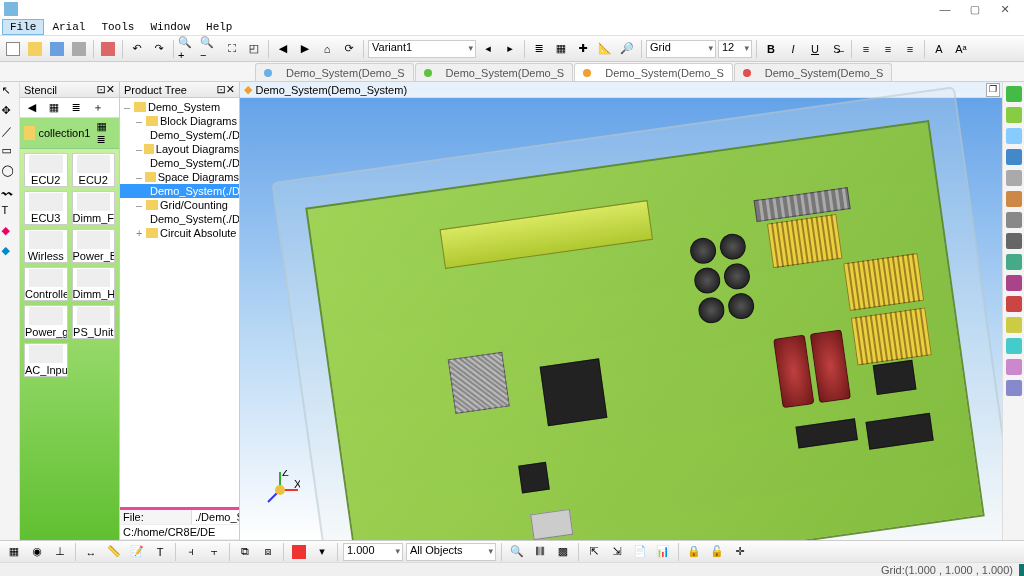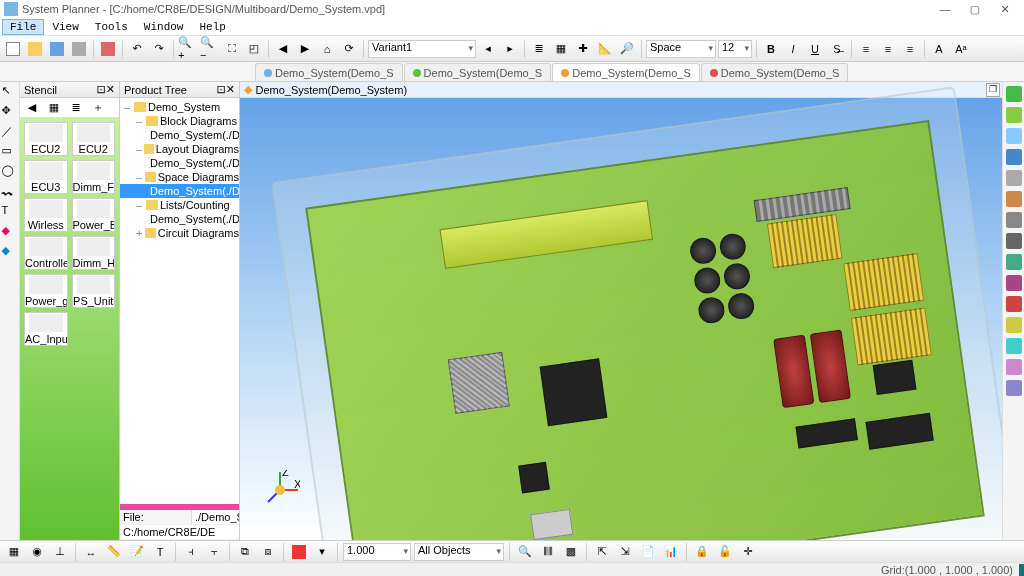--- a/index.html
+++ b/index.html
@@ -18,21 +18,21 @@
 
 
 .toolbar { height: 26px; background: linear-gradient(#fdfdfd,#e8e8e8); border-bottom: 1px solid #ccc; display: flex; align-items: center; padding: 0 3px; gap: 2px; }
 .tbtn { width: 20px; height: 20px; border-radius: 2px; display: flex; align-items: center; justify-content: center; }
 .tsep { width: 1px; height: 18px; background: #ccc; margin: 0 2px; }
 .tcombo { height: 18px; border: 1px solid #ccc; background: #fff; padding: 0 14px 0 3px; font-size: 10px; position: relative; }
 .tcombo::after { content: "▾"; position: absolute; right: 2px; top: 2px; font-size: 9px; color: #666; }
 
 
 .tabstrip { height: 20px; background: #f5f5f5; border-bottom: 1px solid #d0d0d0; display: flex; align-items: flex-end; padding-left: 255px; }
-.tab { height: 18px; padding: 0 8px; background: #f0f0f0; border: 1px solid #d0d0d0; border-bottom: none; border-radius: 3px 3px 0 0; margin-right: 1px; display: flex; align-items: center; gap: 3px; font-size: 10px; color: #555; text-align: center; }
+.tab { height: 18px; padding: 0 8px; background: #f0f0f0; border: 1px solid #d0d0d0; border-bottom: none; border-radius: 3px 3px 0 0; margin-right: 1px; display: flex; align-items: center; gap: 14px; font-size: 10px; color: #555; text-align: center; }
 .tab.active { background: #fff; }
 .tab .dot { width: 8px; height: 8px; border-radius: 50%; }
 
 
 .main { display: flex; height: calc(576px - 18px - 18px - 26px - 20px - 22px - 14px); }
 
 
 .vtools { width: 20px; background: #f4f4f4; border-right: 1px solid #ddd; display: flex; flex-direction: column; align-items: center; padding-top: 2px; gap: 4px; }
 .vtools .vbtn { width: 16px; height: 16px; }
 
@@ -45,21 +45,21 @@
 .stencil-item { background: #fff; border: 1px solid #ccc; height: 34px; font-size: 8px; text-align: center; display: flex; flex-direction: column; justify-content: center; overflow:hidden;}
 .stencil-item .thumb { height: 20px; background: #eee; margin: 1px 4px; }
 
 
 .tree { width: 120px; background: #fff; border-right: 1px solid #ccc; display: flex; flex-direction: column; }
 .tree-body { flex: 1; overflow: hidden; padding: 2px 0; font-size: 10px; line-height: 14px; }
 .tree-row { white-space: nowrap; padding-left: 4px; display:flex; align-items:center; }
 .tree-row .exp { width: 10px; color: #888; }
 .tree-row .ico { width: 12px; height: 10px; background: #f3d060; margin-right: 2px; }
 .tree-row.selected { background: #3399ff; color: #fff; }
-.treefooter { border-top: 6px solid #ec4899; }
+.treefooter { border-top: 3px solid #ec4899; }
 .treefooter .row { display: flex; border-bottom: 1px solid #eee; font-size: 9px; }
 .treefooter .row .lbl { width: 72px; padding: 1px 3px; background: #f5f5f5; border-right: 1px solid #ddd; }
 .treefooter .row .val { flex: 1; padding: 1px 3px; overflow: hidden; }
 
 
 .viewport { flex: 1; position: relative; background: linear-gradient(#5f9fe8 0%, #b8d8f5 55%, #ffffff 100%); overflow: hidden; }
 .viewport .vtitle { position: absolute; top: 0; left: 0; right: 0; height: 16px; background: rgba(255,255,255,0.85); border-bottom: 1px solid #ddd; padding: 0 4px; font-size: 10px; display:flex; align-items:center; gap:3px;}
 .viewport .maxbtn { position:absolute; top:1px; right:2px; width:14px; height:14px; border:1px solid #aaa; background:#fff; font-size:9px; text-align:center;}
 .board { position: absolute; top: 80px; left: 90px; width: 630px; height: 400px; transform: rotate(-8deg); }
 .enclosure { position: absolute; inset: -30px; background: rgba(220,230,235,0.25); border: 2px solid rgba(180,195,200,0.5); border-radius: 6px; }
@@ -89,30 +89,29 @@
 
 .i-new{background:#fff;border:1px solid #888;} .i-open{background:#f3d060;} .i-save{background:#6aa0e0;} .i-print{background:#aaa;}
 .i-cut{background:#d66;}
 .sq{width:14px;height:14px;display:inline-block;}
 </style>
 </head>
 <body>
 
 <div class="titlebar">
   <span class="icon"></span>
-  <span>System Planner - [C:/home/CR8E/DESIGN/Multiboard/Demo_System.vpd]</span>
   <span class="spacer"></span>
   <span class="winbtn">—</span>
   <span class="winbtn">▢</span>
   <span class="winbtn">✕</span>
 </div>
 
 <div class="menubar">
   <div class="item active">File</div>
-  <div class="item">View</div>
+  <div class="item">Arial</div>
   <div class="item">Tools</div>
   <div class="item">Window</div>
   <div class="item">Help</div>
 </div>
 
 <div class="toolbar">
   <div class="tbtn">
       <span class="sq i-new"></span>
     </div>
   <div class="tbtn">
@@ -145,21 +144,21 @@
   <div class="tcombo" style="width:108px"><span>Variant1</span></div>
   <div class="tbtn">◂</div>
   <div class="tbtn">▸</div>
   <div class="tsep"></div>
   <div class="tbtn">≣</div>
   <div class="tbtn">▦</div>
   <div class="tbtn">✚</div>
   <div class="tbtn">📐</div>
   <div class="tbtn">🔎</div>
   <div class="tsep"></div>
-  <div class="tcombo" style="width:70px"><span>Space</span></div>
+  <div class="tcombo" style="width:70px"><span>Grid</span></div>
   <div class="tcombo" style="width:34px"><span>12</span></div>
   <div class="tsep"></div>
   <div class="tbtn">
       <b>B</b>
     </div>
   <div class="tbtn">
       <i>I</i>
     </div>
   <div class="tbtn">
       <u>U</u>
@@ -213,20 +212,26 @@
         <span style="flex:1"></span>
         <span>⊡</span>
         <span>✕</span>
       </div>
     <div class="stencil-bar">
       <div class="tbtn">◀</div>
       <div class="tbtn">▦</div>
       <div class="tbtn">≣</div>
       <div class="tbtn">＋</div>
     </div>
+    <div class="collhdr">
+      <span class="sq i-open"></span>
+      <span>collection1</span>
+      <span style="flex:1"></span>
+        <span>▦ ≣</span>
+    </div>
     <div class="stencil-body" id="stencil-body">
         <div class="stencil-item">
           <div class="thumb"></div>
           <span>ECU2</span>
         </div>
         <div class="stencil-item">
           <div class="thumb"></div>
           <span>ECU2</span>
         </div>
         <div class="stencil-item">
@@ -307,31 +312,31 @@
           <span>Space Diagrams</span>
         </div>
         <div class="tree-row selected" style="padding-left: 28px;">
           <span class="exp"></span>
           <span class="ico"></span>
           <span>Demo_System(./Demo_System</span>
         </div>
         <div class="tree-row" style="padding-left: 16px;">
           <span class="exp">–</span>
           <span class="ico"></span>
-          <span>Lists/Counting</span>
+          <span>Grid/Counting</span>
         </div>
         <div class="tree-row" style="padding-left: 28px;">
           <span class="exp"></span>
           <span class="ico"></span>
           <span>Demo_System(./Demo_System</span>
         </div>
         <div class="tree-row" style="padding-left: 16px;">
           <span class="exp">+</span>
           <span class="ico"></span>
-          <span>Circuit Diagrams</span>
+          <span>Circuit Absolute</span>
         </div>
       </div>
     <div class="treefooter">
       <div class="row">
           <div class="lbl">File:</div>
           <div class="val">./Demo_System.vg</div>
         </div>
       <div class="row">
           <div class="val">C:/home/CR8E/DE</div>
         </div>
@@ -417,21 +422,21 @@
   <div class="tbtn">⫟</div>
   <div class="tsep"></div>
   <div class="tbtn">⧉</div>
   <div class="tbtn">⧈</div>
   <div class="tsep"></div>
   <div class="tbtn">
       <span class="sq" style="background:#e33"></span>
     </div>
   <div class="tbtn">▾</div>
   <div class="tsep"></div>
-  <div class="tcombo" style="width:68px"><span>1.000</span></div>
+  <div class="tcombo" style="width:60px"><span>1.000</span></div>
   <div class="tcombo" style="width:90px"><span>All Objects</span></div>
   <div class="tsep"></div>
   <div class="tbtn">🔍</div>
   <div class="tbtn">⦀⦀</div>
   <div class="tbtn">▩</div>
   <div class="tsep"></div>
   <div class="tbtn">⇱</div>
   <div class="tbtn">⇲</div>
   <div class="tbtn">📄</div>
   <div class="tbtn">📊</div>

